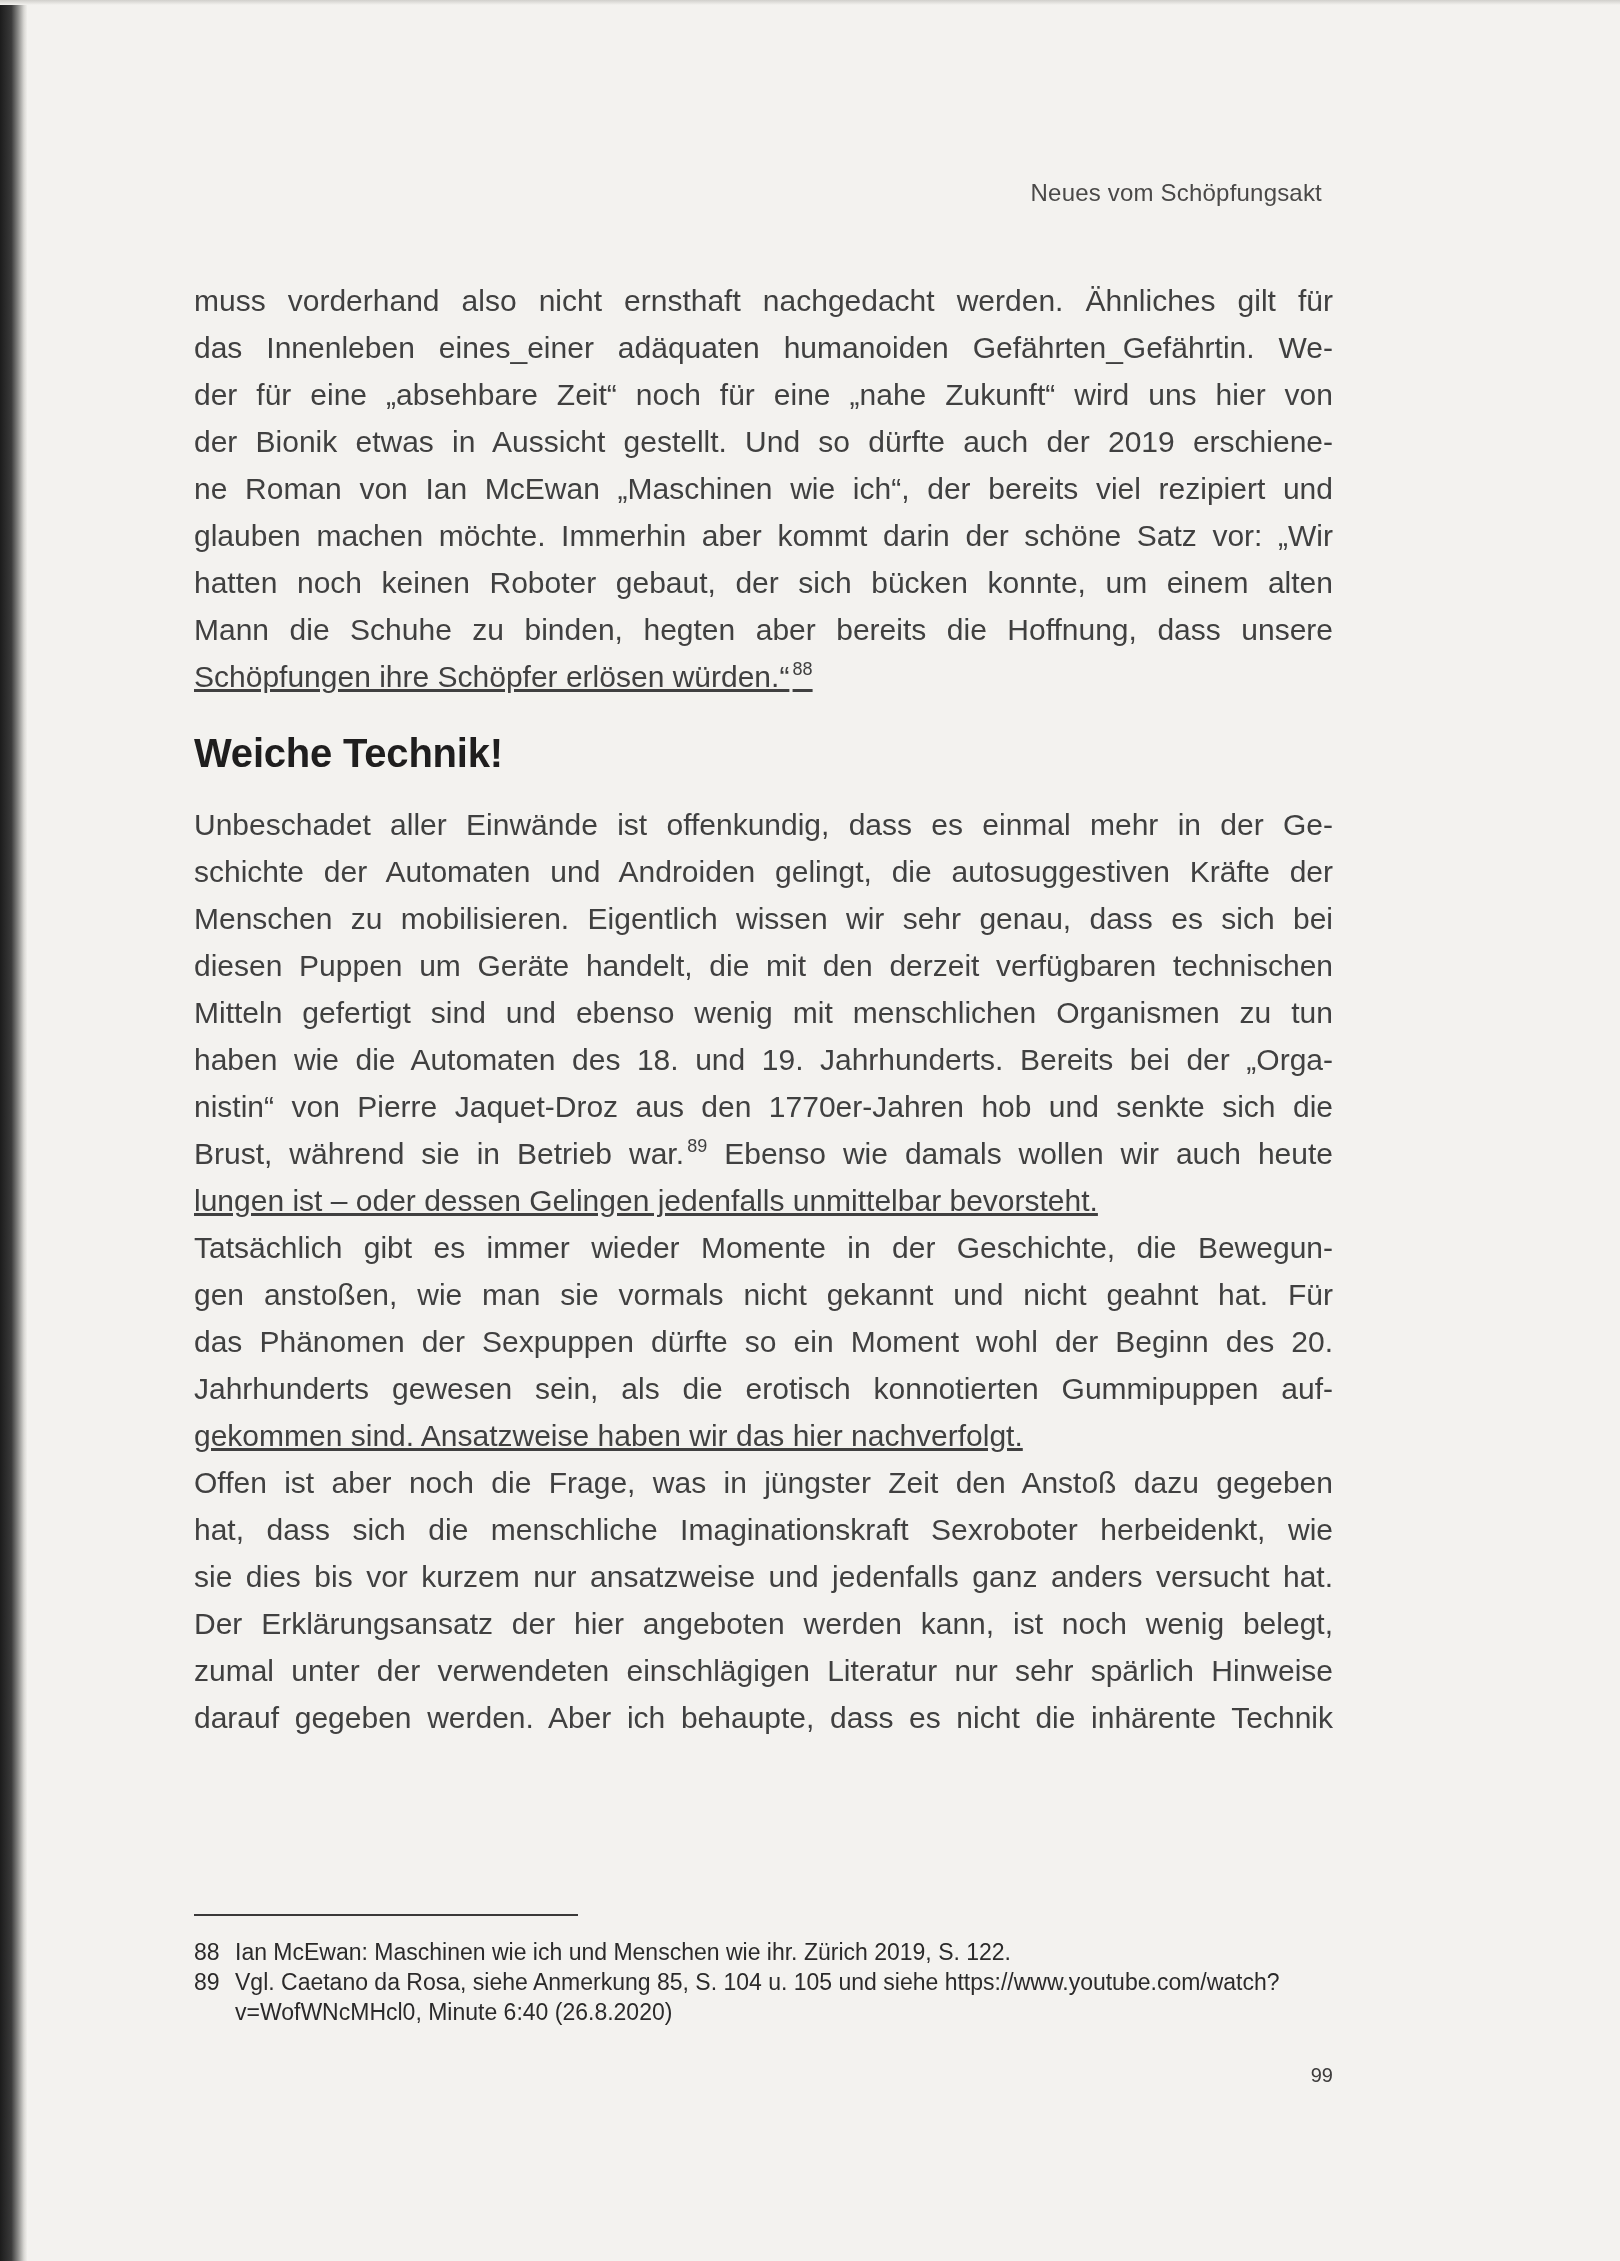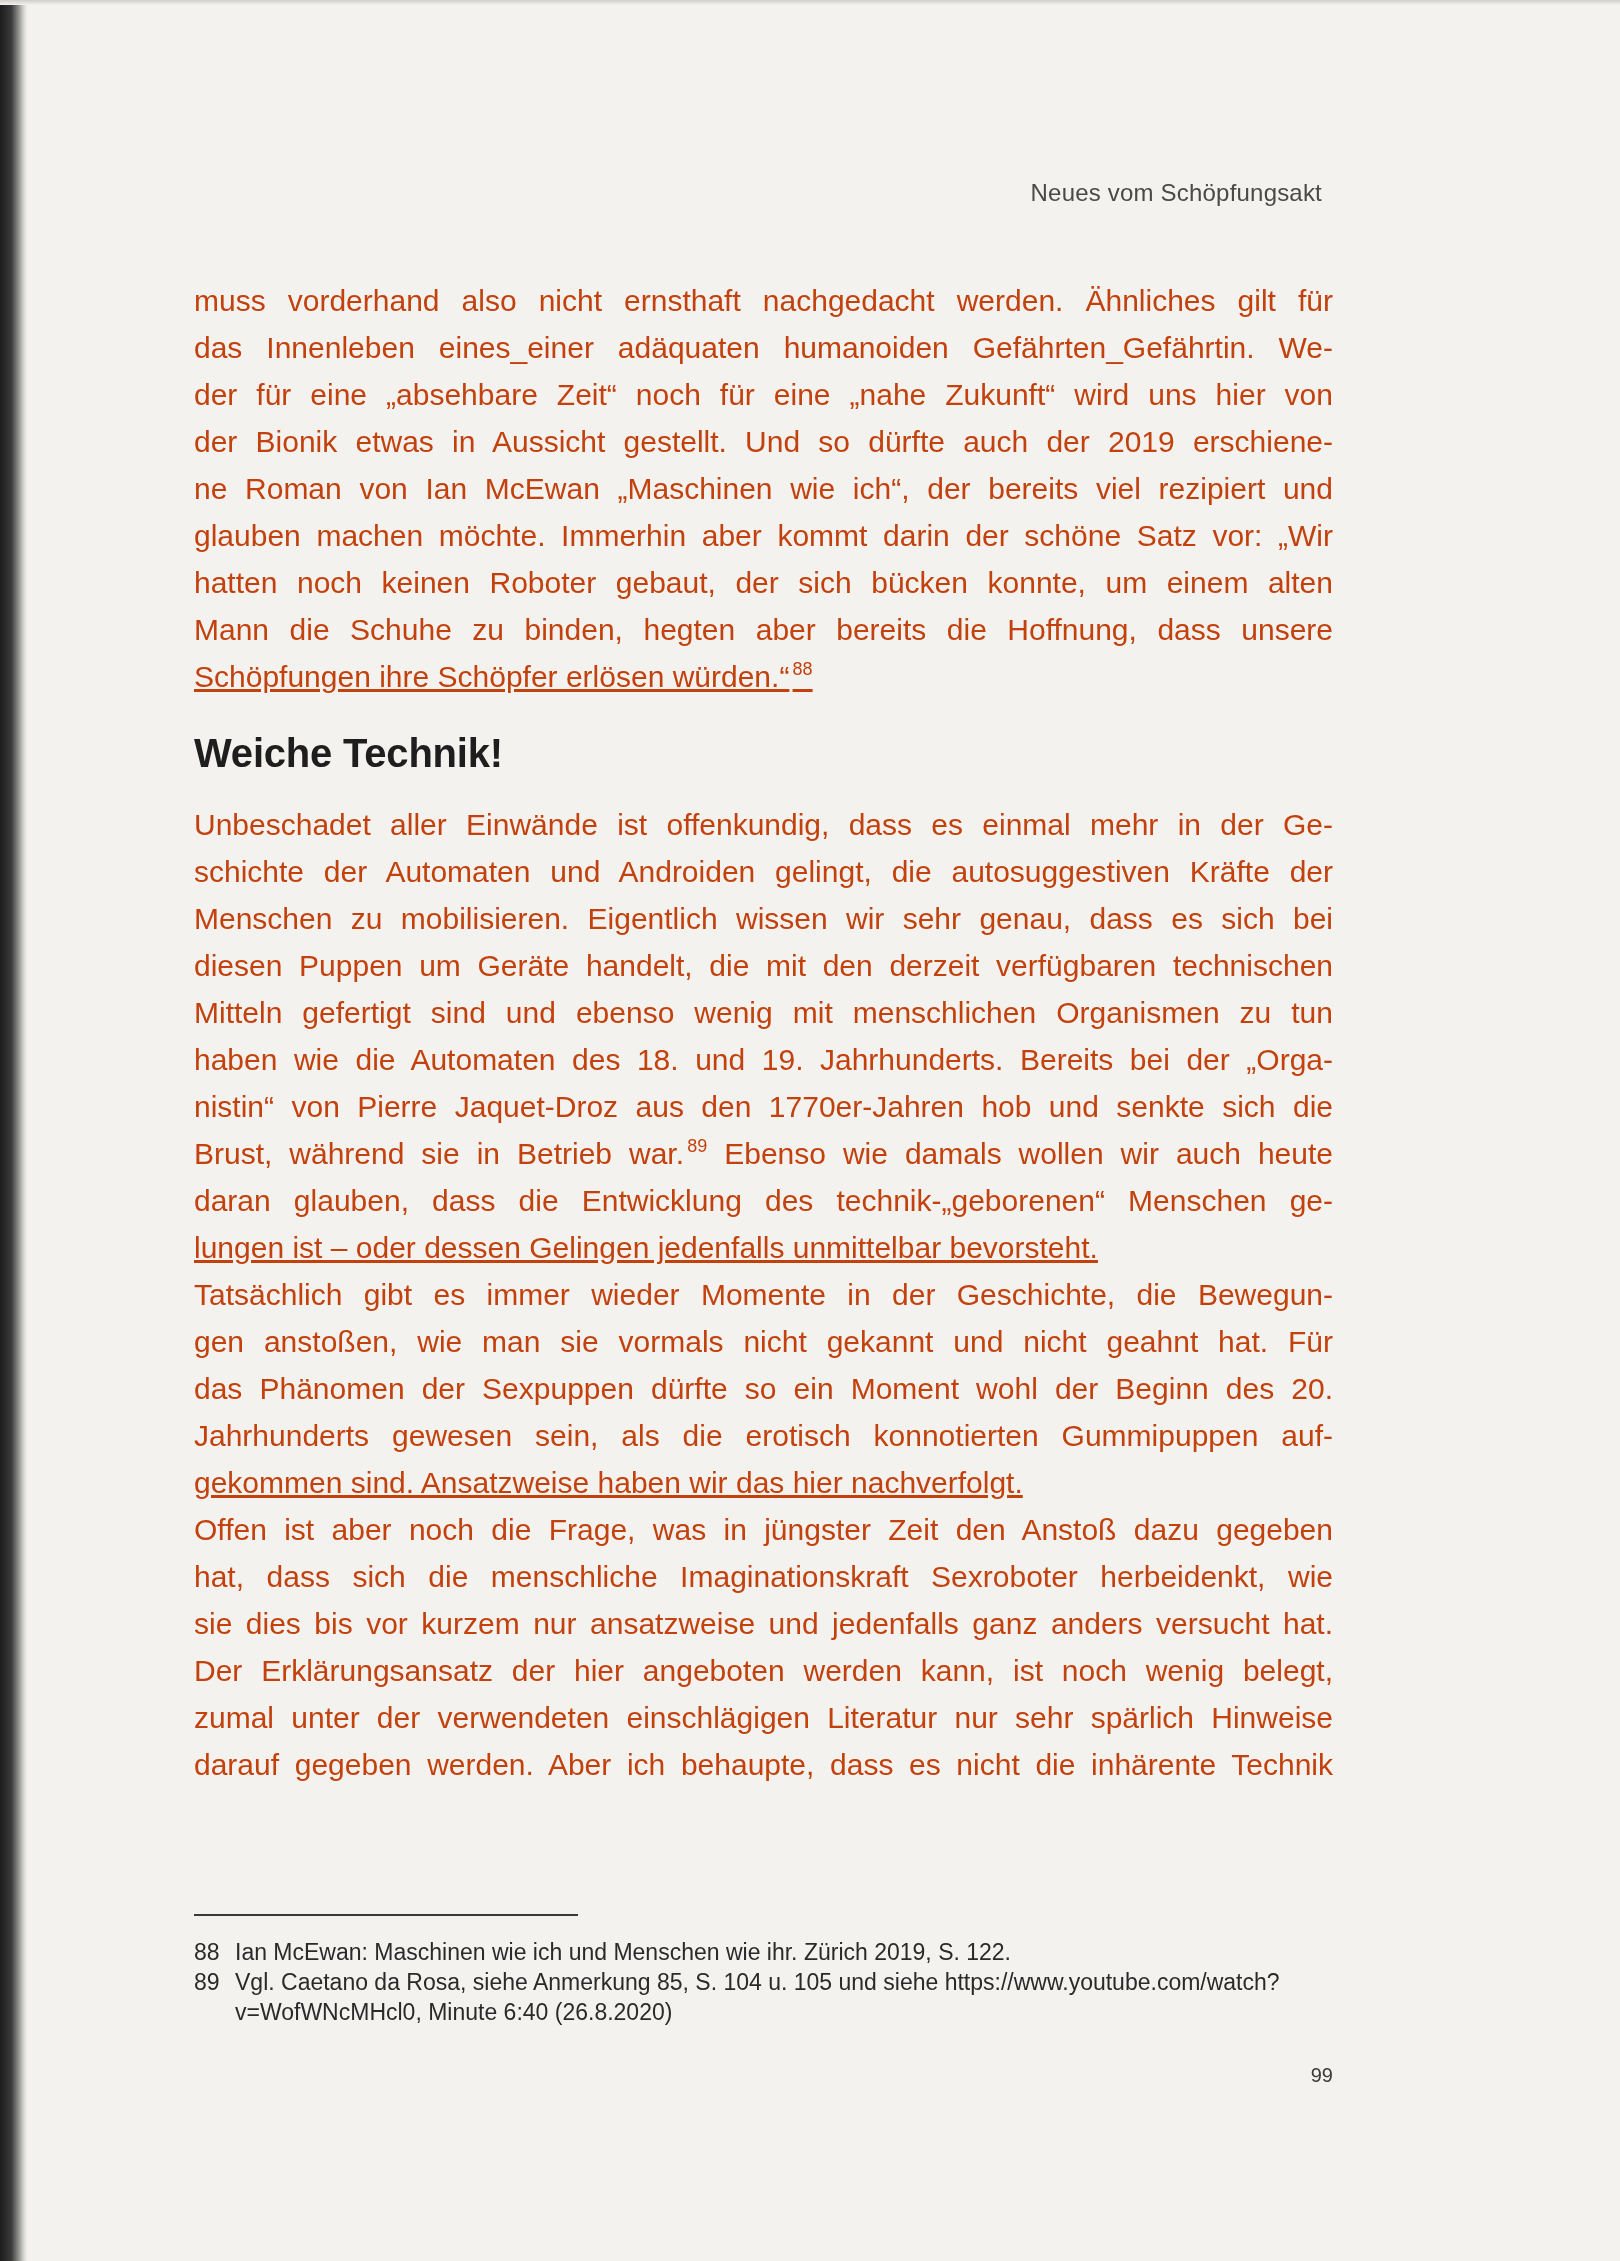--- a/index.html
+++ b/index.html
@@ -19,21 +19,21 @@
   }
   .running-head {
     position: absolute; top: 146px; right: 298px;
     font-size: 24px; color: #4a4948; letter-spacing: 0.2px; margin-top: 33px;
   }
   .text-block {
     position: absolute; left: 194px; top: 277px; width: 1139px;
   }
   .para {
     margin: 0; font-size: 30px; line-height: 47px;
-    text-align: justify; color: #c2410c;
+    text-align: justify; color: #404040;
   }
   .line { display: block; text-align: justify; text-align-last: justify; white-space: nowrap; }
   .line.last { text-align-last: left; text-decoration: underline; }
   .sup { font-size: 18px; vertical-align: 12px; line-height: 0; margin-left: 3.2px; }
   .heading {
     margin: 30px 0 24px 0; font-size: 40px; font-weight: bold; line-height: 47px;
     color: #1f1e1e; letter-spacing: -0.2px;
   }
   .footnote-rule {
     position: absolute; left: 194px; top: 1914px; width: 384px; height: 1.6px; background: #3a3939;
@@ -73,21 +73,20 @@
   <h2 class="heading">Weiche Technik!</h2>
   <p class="para" id="p2">
       <span class="line">Unbeschadet aller Einwände ist offenkundig, dass es einmal mehr in der Ge-</span>
       <span class="line">schichte der Automaten und Androiden gelingt, die autosuggestiven Kräfte der</span>
       <span class="line">Menschen zu mobilisieren. Eigentlich wissen wir sehr genau, dass es sich bei</span>
       <span class="line">diesen Puppen um Geräte handelt, die mit den derzeit verfügbaren technischen</span>
       <span class="line">Mitteln gefertigt sind und ebenso wenig mit menschlichen Organismen zu tun</span>
       <span class="line">haben wie die Automaten des 18. und 19. Jahrhunderts. Bereits bei der „Orga-</span>
       <span class="line">nistin“ von Pierre Jaquet-Droz aus den 1770er-Jahren hob und senkte sich die</span>
       <span class="line"><span>Brust, während sie in Betrieb war.</span><span class="sup">89</span><span> Ebenso wie damals wollen wir auch heute</span></span>
-      <span class="line">daran glauben, dass die Entwicklung des technik-„geborenen“ Menschen ge-</span>
       <span class="line last">lungen ist – oder dessen Gelingen jedenfalls unmittelbar bevorsteht.</span>
     </p>
   <p class="para" id="p3">
       <span class="line">Tatsächlich gibt es immer wieder Momente in der Geschichte, die Bewegun-</span>
       <span class="line">gen anstoßen, wie man sie vormals nicht gekannt und nicht geahnt hat. Für</span>
       <span class="line">das Phänomen der Sexpuppen dürfte so ein Moment wohl der Beginn des 20.</span>
       <span class="line">Jahrhunderts gewesen sein, als die erotisch konnotierten Gummipuppen auf-</span>
       <span class="line last">gekommen sind. Ansatzweise haben wir das hier nachverfolgt.</span>
     </p>
   <p class="para" id="p4">

